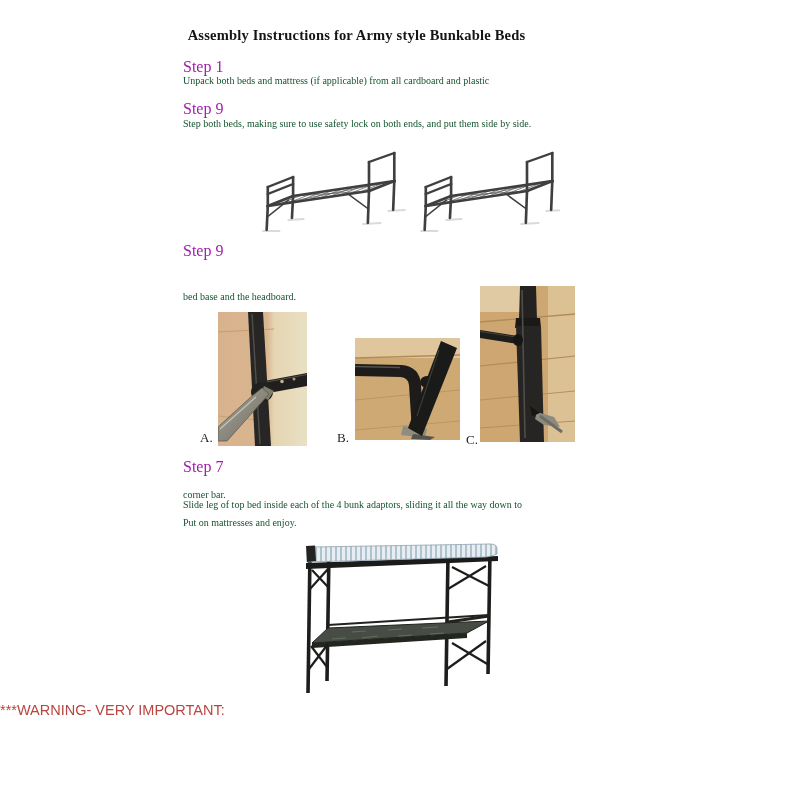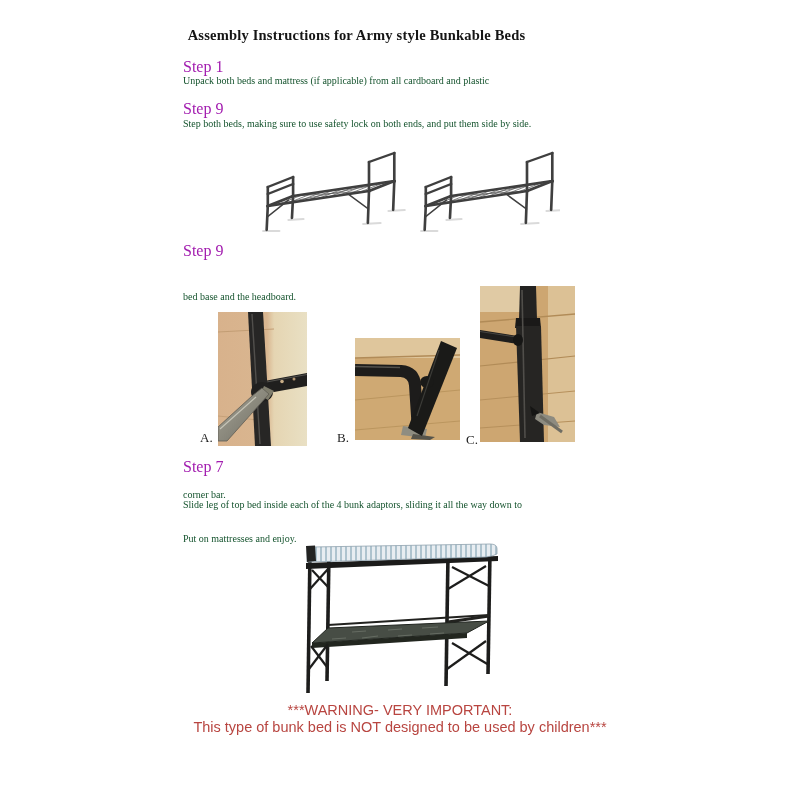--- a/index.html
+++ b/index.html
@@ -4,21 +4,21 @@
 <style>
   html,body{margin:0;padding:0;background:#ffffff;}
   .page{position:relative;width:800px;height:800px;background:#ffffff;overflow:hidden;
         font-family:"Liberation Serif","DejaVu Serif",serif;color:#1e1e1e;}
   .abs{position:absolute;}
   .title{width:713px;text-align:center;font-weight:bold;font-size:14.5px;color:#151515;
          letter-spacing:0.2px;white-space:nowrap;}
   .step-h{font-weight:normal;font-size:16px;line-height:14px;white-space:nowrap;color:#a21caf;}
   .body-t{font-size:10px;line-height:14px;white-space:nowrap;color:#14532d;}
   .fig-label{font-size:13px;line-height:14px;color:#1e1e1e;}
-  .warning{width:800px;text-align:center;font-family:"Liberation Sans","DejaVu Sans",sans-serif;
+  .warning{width:800px;font-family:"Liberation Sans","DejaVu Sans",sans-serif;
            font-size:14.5px;line-height:17px;font-weight:normal;}
   .photo{display:block;}
 </style>
 </head>
 <body>
 
 <div class="page">
 
   <div class="abs title" style="top:27px;left:0;">Assembly Instructions for Army style Bunkable Beds</div>
 
@@ -163,21 +163,21 @@
   </div>
 
   <div class="abs fig-label" style="top:431px;left:200px;">A.</div>
   <div class="abs fig-label" style="top:431px;left:337px;">B.</div>
   <div class="abs fig-label" style="top:433px;left:466px;">C.</div>
 
   <div class="abs step-h" style="top:460px;left:183px;">Step 7</div>
   <div class="abs body-t" style="top:462px;left:183px;margin-top:36px;">Slide leg of top bed inside each of the 4 bunk adaptors, sliding it all the way down to</div>
   <div class="abs body-t" style="top:488px;left:183px;">corner bar.</div>
 
-  <div class="abs body-t" style="top:532px;left:183px;">Put on mattresses and enjoy.</div>
+  <div class="abs body-t" style="top:516px;left:183px;">Put on mattresses and enjoy.</div>
 
   <div class="abs" style="top:543px;left:302px;">
     <svg class="photo" width="201" height="152" viewBox="0 0 201 152">
       <defs>
         <pattern id="stripes" width="5" height="8" patternUnits="userSpaceOnUse">
           <rect width="5" height="8" fill="#e8edf1"></rect>
           <rect x="3" width="2" height="8" fill="#aec3ce"></rect>
         </pattern>
       </defs>
 
@@ -221,16 +221,15 @@
           <path d="M187,43 L150,24"></path>
       </g>
 
       <path d="M5,19 L5,8 Q5,4 10,4 L188,1 Q195,1 195,5.5 L195,11 Q190,13.5 184,14 L5,19 Z" fill="url(#stripes)" stroke="#8fa2ae" stroke-width="0.8"></path>
       <polygon points="4,3 13,2.6 14,18 5,19" fill="#232322"></polygon>
     </svg>
   </div>
 
   <div class="abs warning" style="top: 702px; left: 0px; color: rgb(184, 69, 64);">
     <div>***WARNING- VERY IMPORTANT:</div>
-    <div>This type of bunk bed is NOT designed to be used by children***</div>
   </div>
 
 </div>
 
 </body></html>

